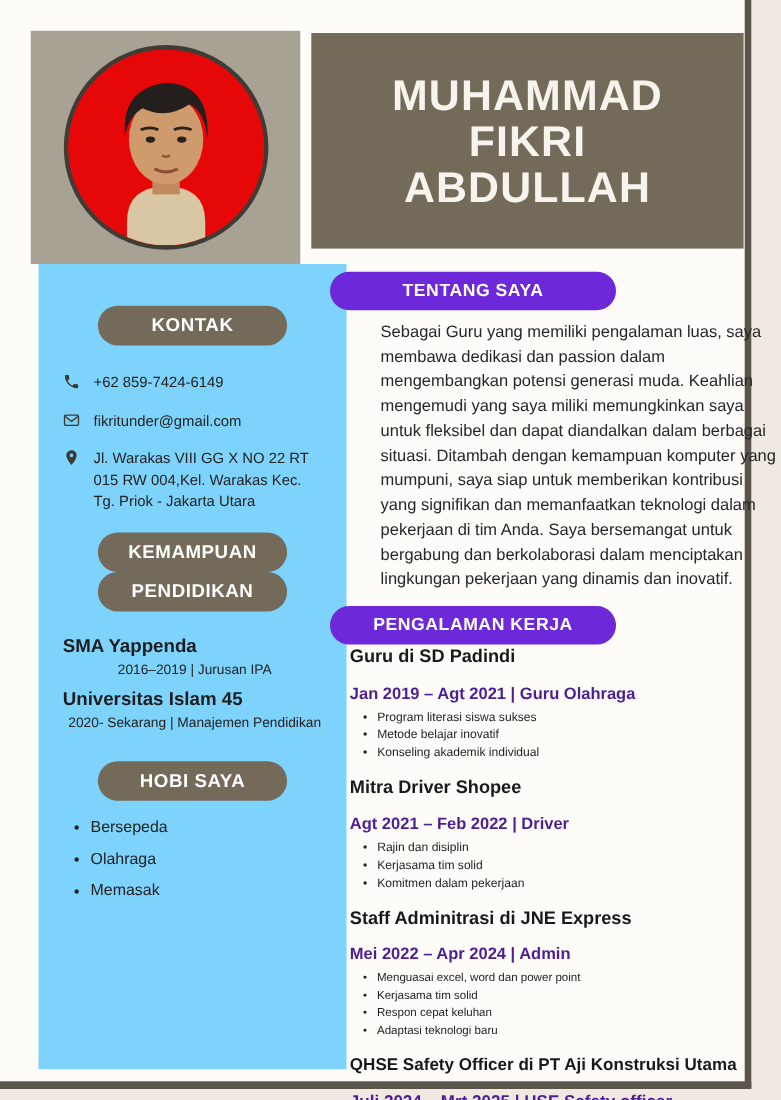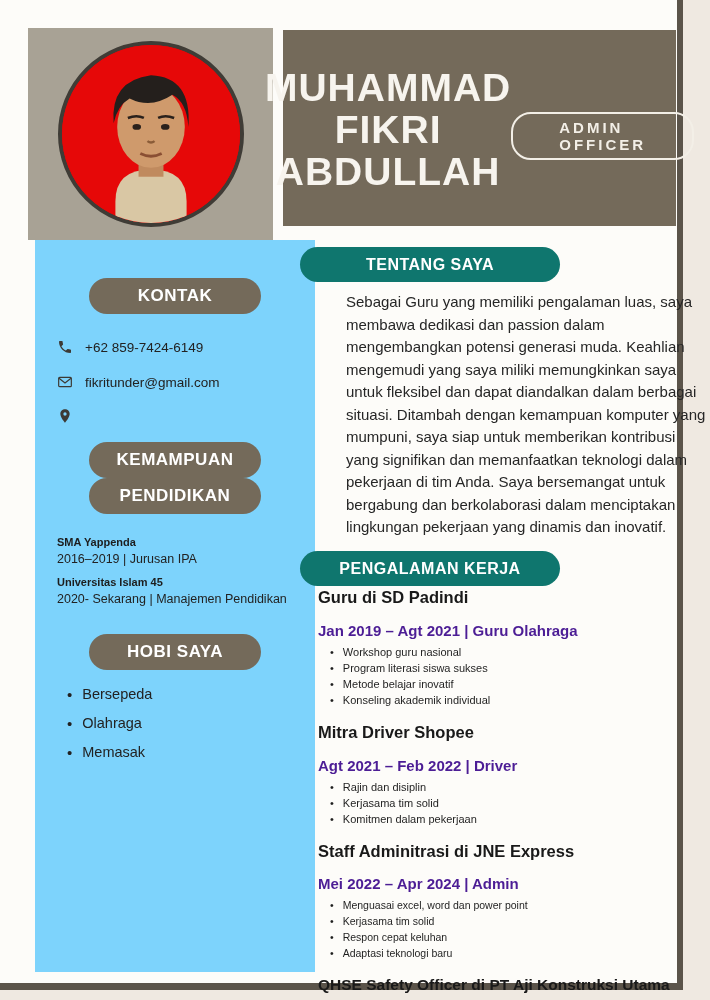--- a/index.html
+++ b/index.html
@@ -48,39 +48,39 @@
   .contact-row { display:flex; gap:11px; margin-bottom:15px; font-size:13.5px; line-height:1.45; color:#222; }
   .contact-row .cicon { flex:0 0 17px; padding-top:1px; }
   .cicon svg { width:16px; height:16px; display:block; stroke:#3c3a35; fill:none; stroke-width:1.8; }
   .cicon.filled svg { fill:#3c3a35; stroke:none; }
   .side-list { list-style:none; padding:16px 0 0 14px; }
   .side-list li { font-size:14.5px; margin-bottom:12px; display:flex; gap:10px; }
   .side-list li::before { content:"•"; font-size:15px; }
   .gap-lg { margin-top:26px; }
   .gap-md { margin-top:18px; }
   .edu { padding:14px 0 0 4px; }
-  .edu-school { font-size:11px; font-weight:800; color:#1d1d1d; margin-top:8px; }
-  .edu-detail { font-size:12.5px; margin-top:3px; line-height:1.35; }
+  .edu-school { font-size:17px; font-weight:800; color:#1d1d1d; margin-top:8px; }
+  .edu-detail { font-size:12.5px; margin-top:3px; line-height:1.35;text-align:center; }
   
   .header-block {
     position:absolute; left:283px; top:30px;
     width:393px; height:196px;
     background:#746a5a;
-    display:flex; flex-direction:row; align-items:center; justify-content:center;
+    display:flex; flex-direction:column; align-items:center; justify-content:center;
     padding-top:4px;
   }
   .name { color:#f7f4ee; font-weight:800; font-size:39px; line-height:1.08; letter-spacing:1px; text-align:center; }
   .title-badge {
     margin-top:12px; border:2px solid #f3efe7; border-radius:20px;
     color:#f3efe7; font-weight:700; font-size:15px; letter-spacing:3px;
     padding:5px 46px;
   }
   .sec-pill {
     position:absolute; left:300px; width:260px; height:35px;
-    background:#0f766e; border-radius:20px;
+    background:#6d28d9; border-radius:20px;
     color:#fff; font-weight:700; font-size:16px; letter-spacing:.5px;
     display:flex; align-items:center; justify-content:center;
   }
   .pill-about { top:247px; }
   .pill-exp { top:551px; }
   .about-text {
     position:absolute; left:308px; top:291px; width:364px;
     font-size:15px; line-height:1.5; color:#262626;margin-left:38px;
   }
   .jobs { position:absolute; left:318px; top:588px; width:358px; }
@@ -139,20 +139,21 @@
             </svg>
         </span>
         <span>fikritunder@gmail.com</span>
       </div>
       <div class="contact-row">
         <span class="cicon filled">
           <svg viewBox="0 0 24 24">
               <path d="M12 2C8.1 2 5 5.1 5 9c0 5.2 7 13 7 13s7-7.8 7-13c0-3.9-3.1-7-7-7zm0 9.5A2.5 2.5 0 1 1 12 6.5a2.5 2.5 0 0 1 0 5z"></path>
             </svg>
         </span>
+        <span>Jl. Warakas VIII GG X NO 22 RT 015 RW 004,Kel. Warakas Kec. Tg. Priok - Jakarta Utara</span>
       </div>
     </div>
 
     <div class="side-pill gap-md">KEMAMPUAN</div>
 
     <div class="side-pill">PENDIDIKAN</div>
     <div class="edu">
       <div class="edu-school">SMA Yappenda</div>
       <div class="edu-detail">2016–2019 | Jurusan IPA</div>
       <div class="edu-school">Universitas Islam 45</div>
@@ -166,34 +167,32 @@
       <li>Memasak</li>
     </ul>
   </div>
 
   <div class="header-block">
     <div class="name">
       <div>MUHAMMAD</div>
       <div>FIKRI</div>
       <div>ABDULLAH</div>
     </div>
-    <div class="title-badge">ADMIN OFFICER</div>
   </div>
 
   <div class="sec-pill pill-about">TENTANG SAYA</div>
   <div class="about-text">Sebagai Guru yang memiliki pengalaman luas, saya membawa dedikasi dan passion dalam mengembangkan potensi generasi muda. Keahlian mengemudi yang saya miliki memungkinkan saya untuk fleksibel dan dapat diandalkan dalam berbagai situasi. Ditambah dengan kemampuan komputer yang mumpuni, saya siap untuk memberikan kontribusi yang signifikan dan memanfaatkan teknologi dalam pekerjaan di tim Anda. Saya bersemangat untuk bergabung dan berkolaborasi dalam menciptakan lingkungan pekerjaan yang dinamis dan inovatif.</div>
 
   <div class="sec-pill pill-exp">PENGALAMAN KERJA</div>
   <div class="jobs">
 
     <div class="job j1">
       <div class="job-title">Guru di SD Padindi</div>
       <div class="job-period">Jan 2019 – Agt 2021 | Guru Olahraga</div>
       <ul class="job-bullets">
-        <li>Workshop guru nasional</li>
         <li>Program literasi siswa sukses</li>
         <li>Metode belajar inovatif</li>
         <li>Konseling akademik individual</li>
       </ul>
     </div>
 
     <div class="job j2">
       <div class="job-title">Mitra Driver Shopee</div>
       <div class="job-period">Agt 2021 – Feb 2022 | Driver</div>
       <ul class="job-bullets">

